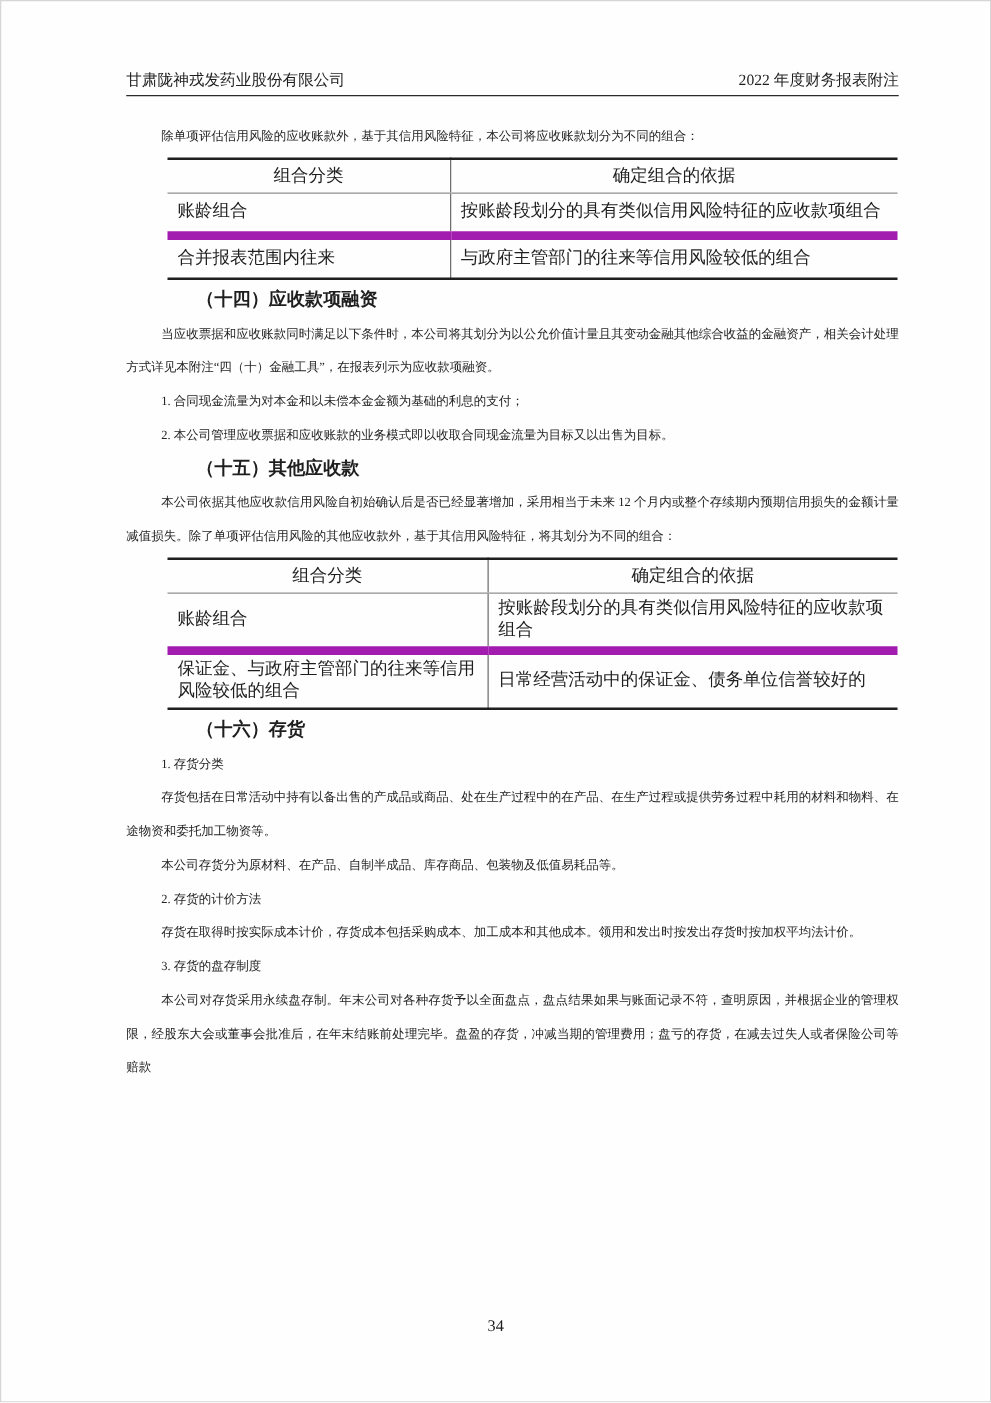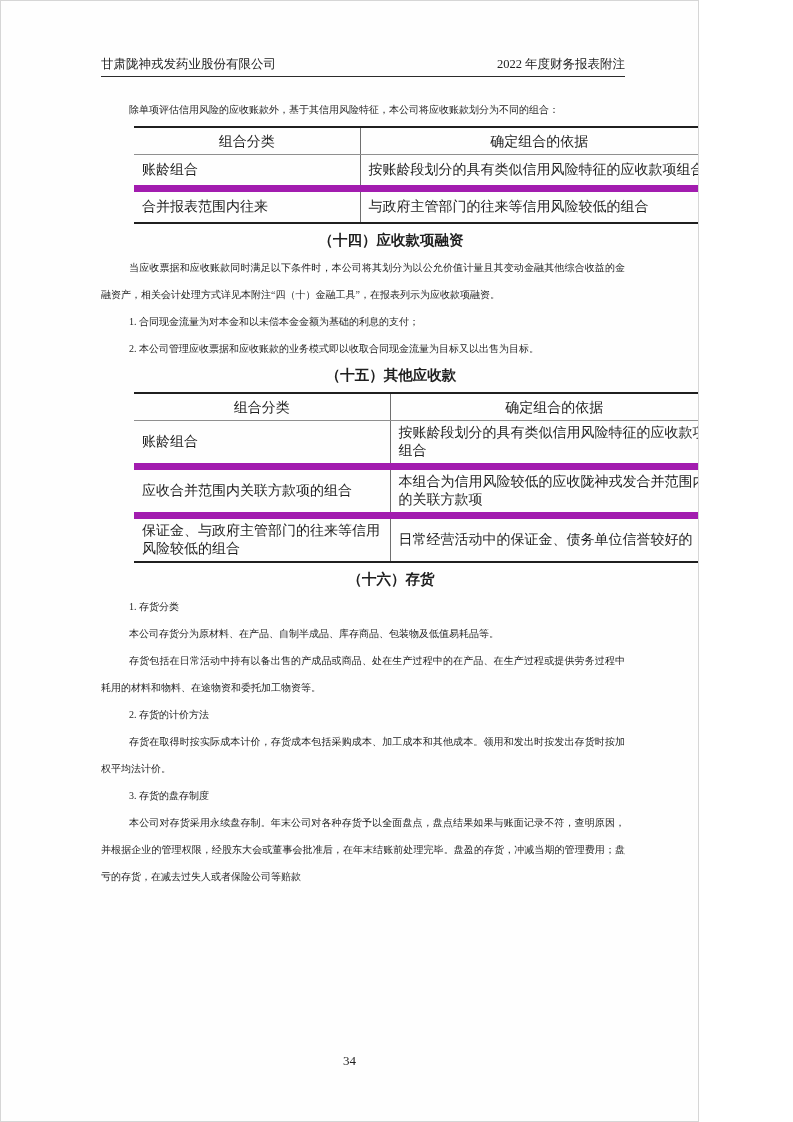--- a/index.html
+++ b/index.html
@@ -1,38 +1,38 @@
 <!DOCTYPE html>
 <html lang="zh"><head>
 <meta charset="utf-8">
 <style>
   html,body { margin:0; padding:0; background:#ffffff; }
   .page {
     position:relative;
-    width:699px; height:1122px;
+    width:793px; height:1122px;
     box-sizing:border-box;
     background:#fefefe;
     border:1px solid #d6d6d6;
     padding:55px 73px 0 100px;
     font-family:"Liberation Serif","DejaVu Serif",serif;
     color:#1e1e1e;
     overflow:hidden;
   }
   .page-header {
     display:flex; justify-content:space-between; align-items:flex-end;
     font-size:12.5px; line-height:16px;
     border-bottom:1.6px solid #2b2b2b;
     padding-bottom:4px;
   }
   .body-text p { margin:0; font-size:10px; line-height:27px; text-align:justify; }
   .indent2 { text-indent:28px; }
   .intro { margin-top:19px !important; }
   .section-heading {
     margin:0; font-size:14.5px; font-weight:bold; line-height:27px;
-    padding-left:56px; text-align:center;
+    padding-left:56px; text-align:left;
   }
   .sub-title { text-indent:28px; }
   .doc-table {
     border-collapse:collapse; table-layout:fixed;
     width:584px; margin:3px 0 3px 33px;
     border-top:2px solid #1f1f1f; border-bottom:2px solid #1f1f1f;
     font-size:14px;
   }
   .doc-table th {
     font-weight:normal; text-align:center; padding:3px 8px; line-height:19px; height:20px;
@@ -87,52 +87,49 @@
         </tr>
       </tbody>
     </table>
 
     <h3 class="section-heading">（十四）应收款项融资</h3>
     <p class="indent2">当应收票据和应收账款同时满足以下条件时，本公司将其划分为以公允价值计量且其变动金融其他综合收益的金融资产，相关会计处理方式详见本附注“四（十）金融工具”，在报表列示为应收款项融资。</p>
     <p class="indent2">1. 合同现金流量为对本金和以未偿本金金额为基础的利息的支付；</p>
     <p class="indent2">2. 本公司管理应收票据和应收账款的业务模式即以收取合同现金流量为目标又以出售为目标。</p>
 
     <h3 class="section-heading">（十五）其他应收款</h3>
+    <p class="indent2">本公司依据其他应收款信用风险自初始确认后是否已经显著增加，采用相当于未来 12 个月内或整个存续期内预期信用损失的金额计量减值损失。除了单项评估信用风险的其他应收款外，基于其信用风险特征，将其划分为不同的组合：</p>
 
     <table class="doc-table t2">
       <colgroup>
           <col style="width:256px">
           <col style="width:328px">
         </colgroup>
       <thead>
         <tr>
           <th>组合分类</th>
           <th class="col-right">确定组合的依据</th>
         </tr>
       </thead>
       <tbody>
         <tr class="inner">
           <td>账龄组合</td>
           <td class="col-right">按账龄段划分的具有类似信用风险特征的应收款项组合</td>
         </tr>
-        <tr class="inner">
-          <td>应收合并范围内关联方款项的组合</td>
-          <td class="col-right">本组合为信用风险较低的应收陇神戎发合并范围内的关联方款项</td>
-        </tr>
         <tr>
           <td>保证金、与政府主管部门的往来等信用风险较低的组合</td>
           <td class="col-right">日常经营活动中的保证金、债务单位信誉较好的</td>
         </tr>
       </tbody>
     </table>
 
     <h3 class="section-heading">（十六）存货</h3>
     <p class="sub-title">1. 存货分类</p>
+    <p class="indent2">存货包括在日常活动中持有以备出售的产成品或商品、处在生产过程中的在产品、在生产过程或提供劳务过程中耗用的材料和物料、在途物资和委托加工物资等。</p>
     <p class="indent2">本公司存货分为原材料、在产品、自制半成品、库存商品、包装物及低值易耗品等。</p>
-    <p class="indent2">存货包括在日常活动中持有以备出售的产成品或商品、处在生产过程中的在产品、在生产过程或提供劳务过程中耗用的材料和物料、在途物资和委托加工物资等。</p>
     <p class="sub-title">2. 存货的计价方法</p>
     <p class="indent2">存货在取得时按实际成本计价，存货成本包括采购成本、加工成本和其他成本。领用和发出时按发出存货时按加权平均法计价。</p>
     <p class="sub-title">3. 存货的盘存制度</p>
     <p class="indent2">本公司对存货采用永续盘存制。年末公司对各种存货予以全面盘点，盘点结果如果与账面记录不符，查明原因，并根据企业的管理权限，经股东大会或董事会批准后，在年末结账前处理完毕。盘盈的存货，冲减当期的管理费用；盘亏的存货，在减去过失人或者保险公司等赔款</p>
 
   </main>
 
   <footer class="page-footer">
     <span>34</span>
   </footer>

